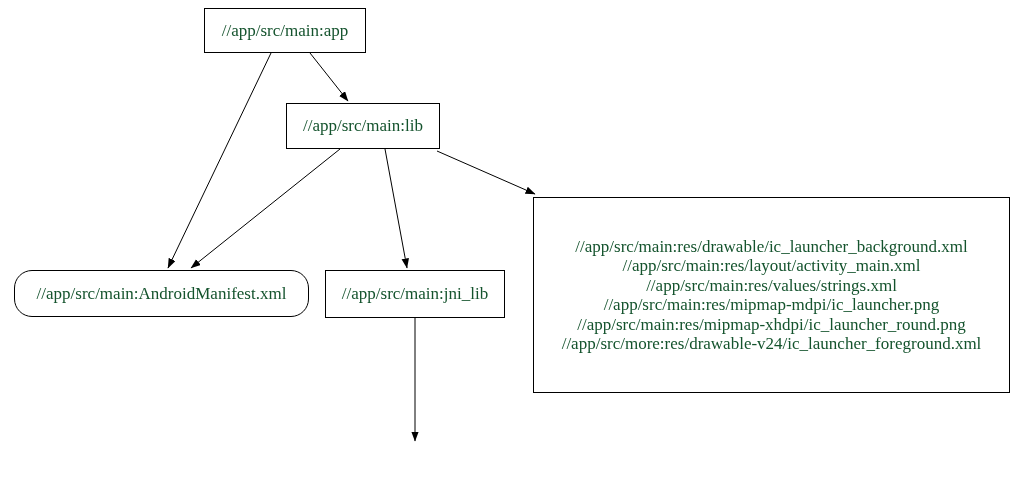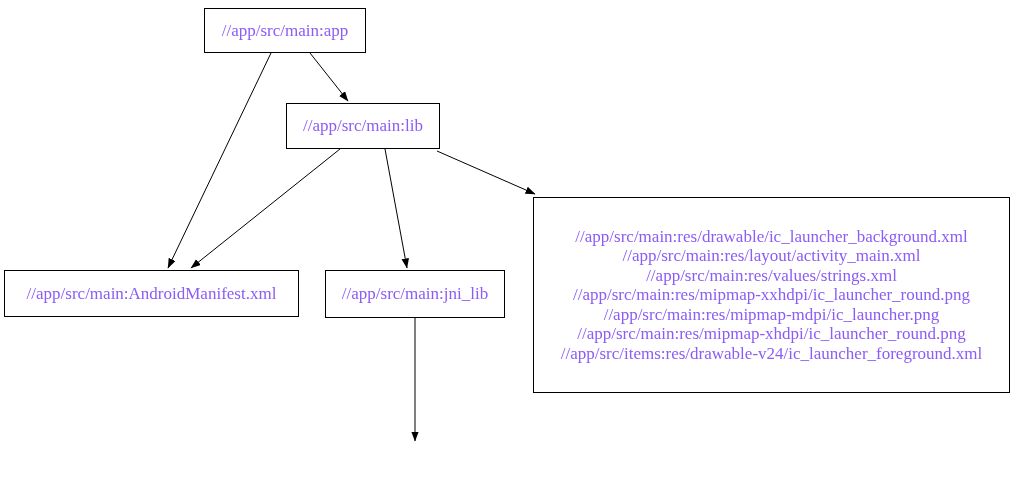--- a/index.html
+++ b/index.html
@@ -1,21 +1,21 @@
 <!DOCTYPE html>
 <html><head>
 <meta charset="utf-8">
 <style>
   html, body { margin: 0; padding: 0; background: #ffffff; }
   .canvas {
     position: relative;
     width: 1018px;
     height: 496px;
     background: #ffffff;
-    color: #8b5cf6;
+    color: #14532d;
     font-family: "Liberation Serif", "DejaVu Serif", serif;
     overflow: hidden;
   }
   .edges {
     position: absolute;
     left: 0; top: 0;
     width: 1018px; height: 496px;
     pointer-events: none;
   }
   .node {
@@ -29,21 +29,21 @@
     text-align: center;
     font-size: 17px;
     line-height: 19.5px;
     white-space: nowrap;
   }
   .node.multi { flex-direction: column; }
   .node.multi .line { display: block; }
   
   #n-app       { left: 204px; top:   8px; width: 162px; height:  45px; }
   #n-lib       { left: 286px; top: 103px; width: 154px; height:  46px; }
-  #n-manifest  { left:   4px; top: 270px; width: 295px; height:  47px; }
+  #n-manifest  { left:   14px; top: 270px; width: 295px; height:  47px; border-radius: 18px; }
   #n-jni       { left: 325px; top: 270px; width: 180px; height:  48px; }
   #n-res       { left: 533px; top: 197px; width: 477px; height: 196px; }
   #n-cpp       { left: 282px; top: 443px; width: 268px; height:  47px; }
 </style>
 </head>
 <body>
 
 <div class="canvas">
 
   <svg class="edges" viewBox="0 0 1018 496" xmlns="http://www.w3.org/2000/svg">
@@ -73,20 +73,19 @@
   </div>
 
   <div id="n-jni" class="node">
     <span>//app/src/main:jni_lib</span>
   </div>
 
   <div id="n-res" class="node multi">
     <span class="line">//app/src/main:res/drawable/ic_launcher_background.xml</span>
     <span class="line">//app/src/main:res/layout/activity_main.xml</span>
     <span class="line">//app/src/main:res/values/strings.xml</span>
-    <span class="line">//app/src/main:res/mipmap-xxhdpi/ic_launcher_round.png</span>
     <span class="line">//app/src/main:res/mipmap-mdpi/ic_launcher.png</span>
     <span class="line">//app/src/main:res/mipmap-xhdpi/ic_launcher_round.png</span>
-    <span class="line">//app/src/items:res/drawable-v24/ic_launcher_foreground.xml</span>
+    <span class="line">//app/src/more:res/drawable-v24/ic_launcher_foreground.xml</span>
   </div>
 
 
 </div>
 
 </body></html>

